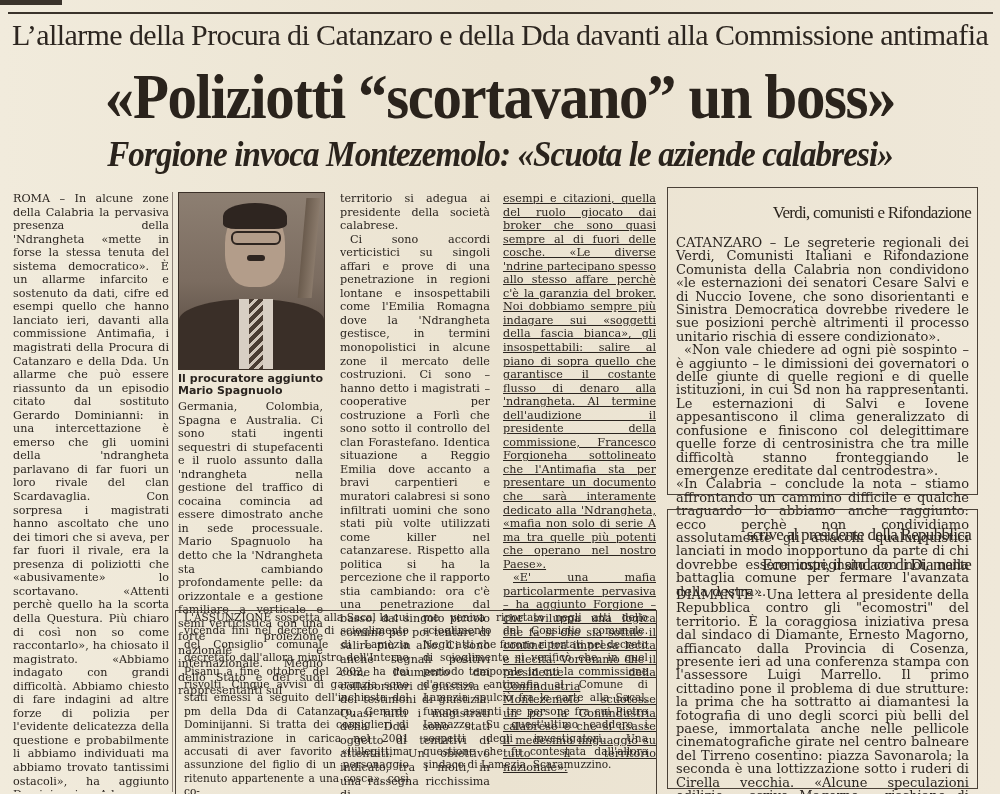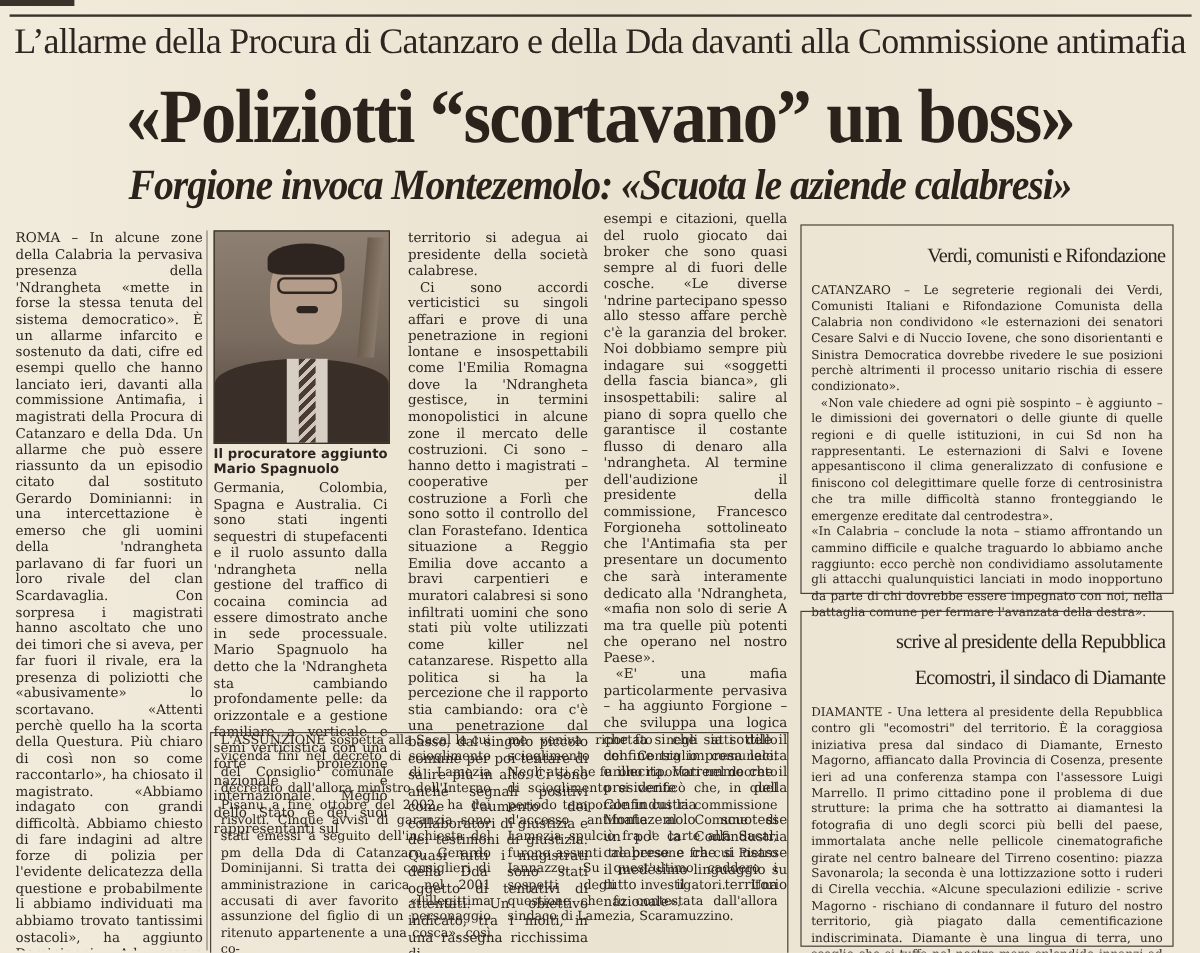--- a/index.html
+++ b/index.html
@@ -31,21 +31,21 @@
 
   .col {
     position:absolute; font-family:"DejaVu Serif", serif; font-size:11.2px; line-height:13.55px;
     text-align:justify; color:#2b2520; hyphens:auto;
   }
   .col p { margin:0; text-indent:0; }
   .col p + p { text-indent:10px; }
   .col1 { left:13px; top:192px; width:156px; height:600px; overflow:hidden; }
   .col2 { left:178px; top:587px; width:145px; overflow:hidden; }
   .col3 { left:340px; top:192px; width:150px; overflow:hidden; }
-  .col4 { left:503px; top:176px; width:153px; overflow:hidden; }
+  .col4 { left:503px; top:192px; width:153px; overflow:hidden;text-decoration:underline; }
 
   .photo {
     position:absolute; left:178px; top:192px; width:145px; height:176px;
     background:#6b5b4e; border:1px solid #3b3028; overflow:hidden;
   }
   .photo .bg { position:absolute; inset:0; background:linear-gradient(180deg,#8d7f72 0%,#7b6c60 50%,#4d4038 100%); }
   .photo .flag { position:absolute; right:8px; top:5px; width:14px; height:100px; background:linear-gradient(90deg,#6a5b4d,#8a7a6b); transform:skewX(-5deg); }
   .photo .jacket { position:absolute; left:0; bottom:0; width:145px; height:70px; background:#3a2f28; border-radius:50% 50% 0 0 / 30% 30% 0 0; }
   .photo .shirt { position:absolute; left:60px; bottom:0; width:34px; height:70px; background:#d8cfc4; }
   .photo .tie { position:absolute; left:70px; bottom:0; width:14px; height:70px; background:repeating-linear-gradient(135deg,#4a3c32 0 4px,#cfc4b8 4px 7px); }
@@ -64,21 +64,21 @@
   }
   .box-verdi { left:667px; top:187px; width:309px; height:306px; }
   .box-eco { left:667px; top:509px; width:309px; height:278px; }
   .box-sacal { left:175px; top:610px; width:480px; height:184px; border-bottom:none; }
 
   .box-title {
     font-family:Liberation Serif, serif; font-size:17px; line-height:30px; text-align:right;
     letter-spacing:-0.7px; color:#2b241d; margin:10px 6px 8px 6px;
   }
   .box-body {
-    font-family:"DejaVu Serif", serif; font-size:10px; line-height:13.4px; text-align:justify;
+    font-family:"DejaVu Serif", serif; font-size:13px; line-height:13.4px; text-align:justify;
     color:#2b2520; margin:0 8px;
   }
   .box-body p { margin:0; }
   .box-body p.ind { text-indent:8px; }
 
   .sacal-title {
     font-family:"Liberation Serif", serif; font-size:24px; line-height:28px; letter-spacing:-0.6px;
     margin:8px 8px 10px 8px; color:#2b241d; white-space:nowrap;
   }
   .sacal-cols { display:flex; gap:14px; margin:0 8px; }

